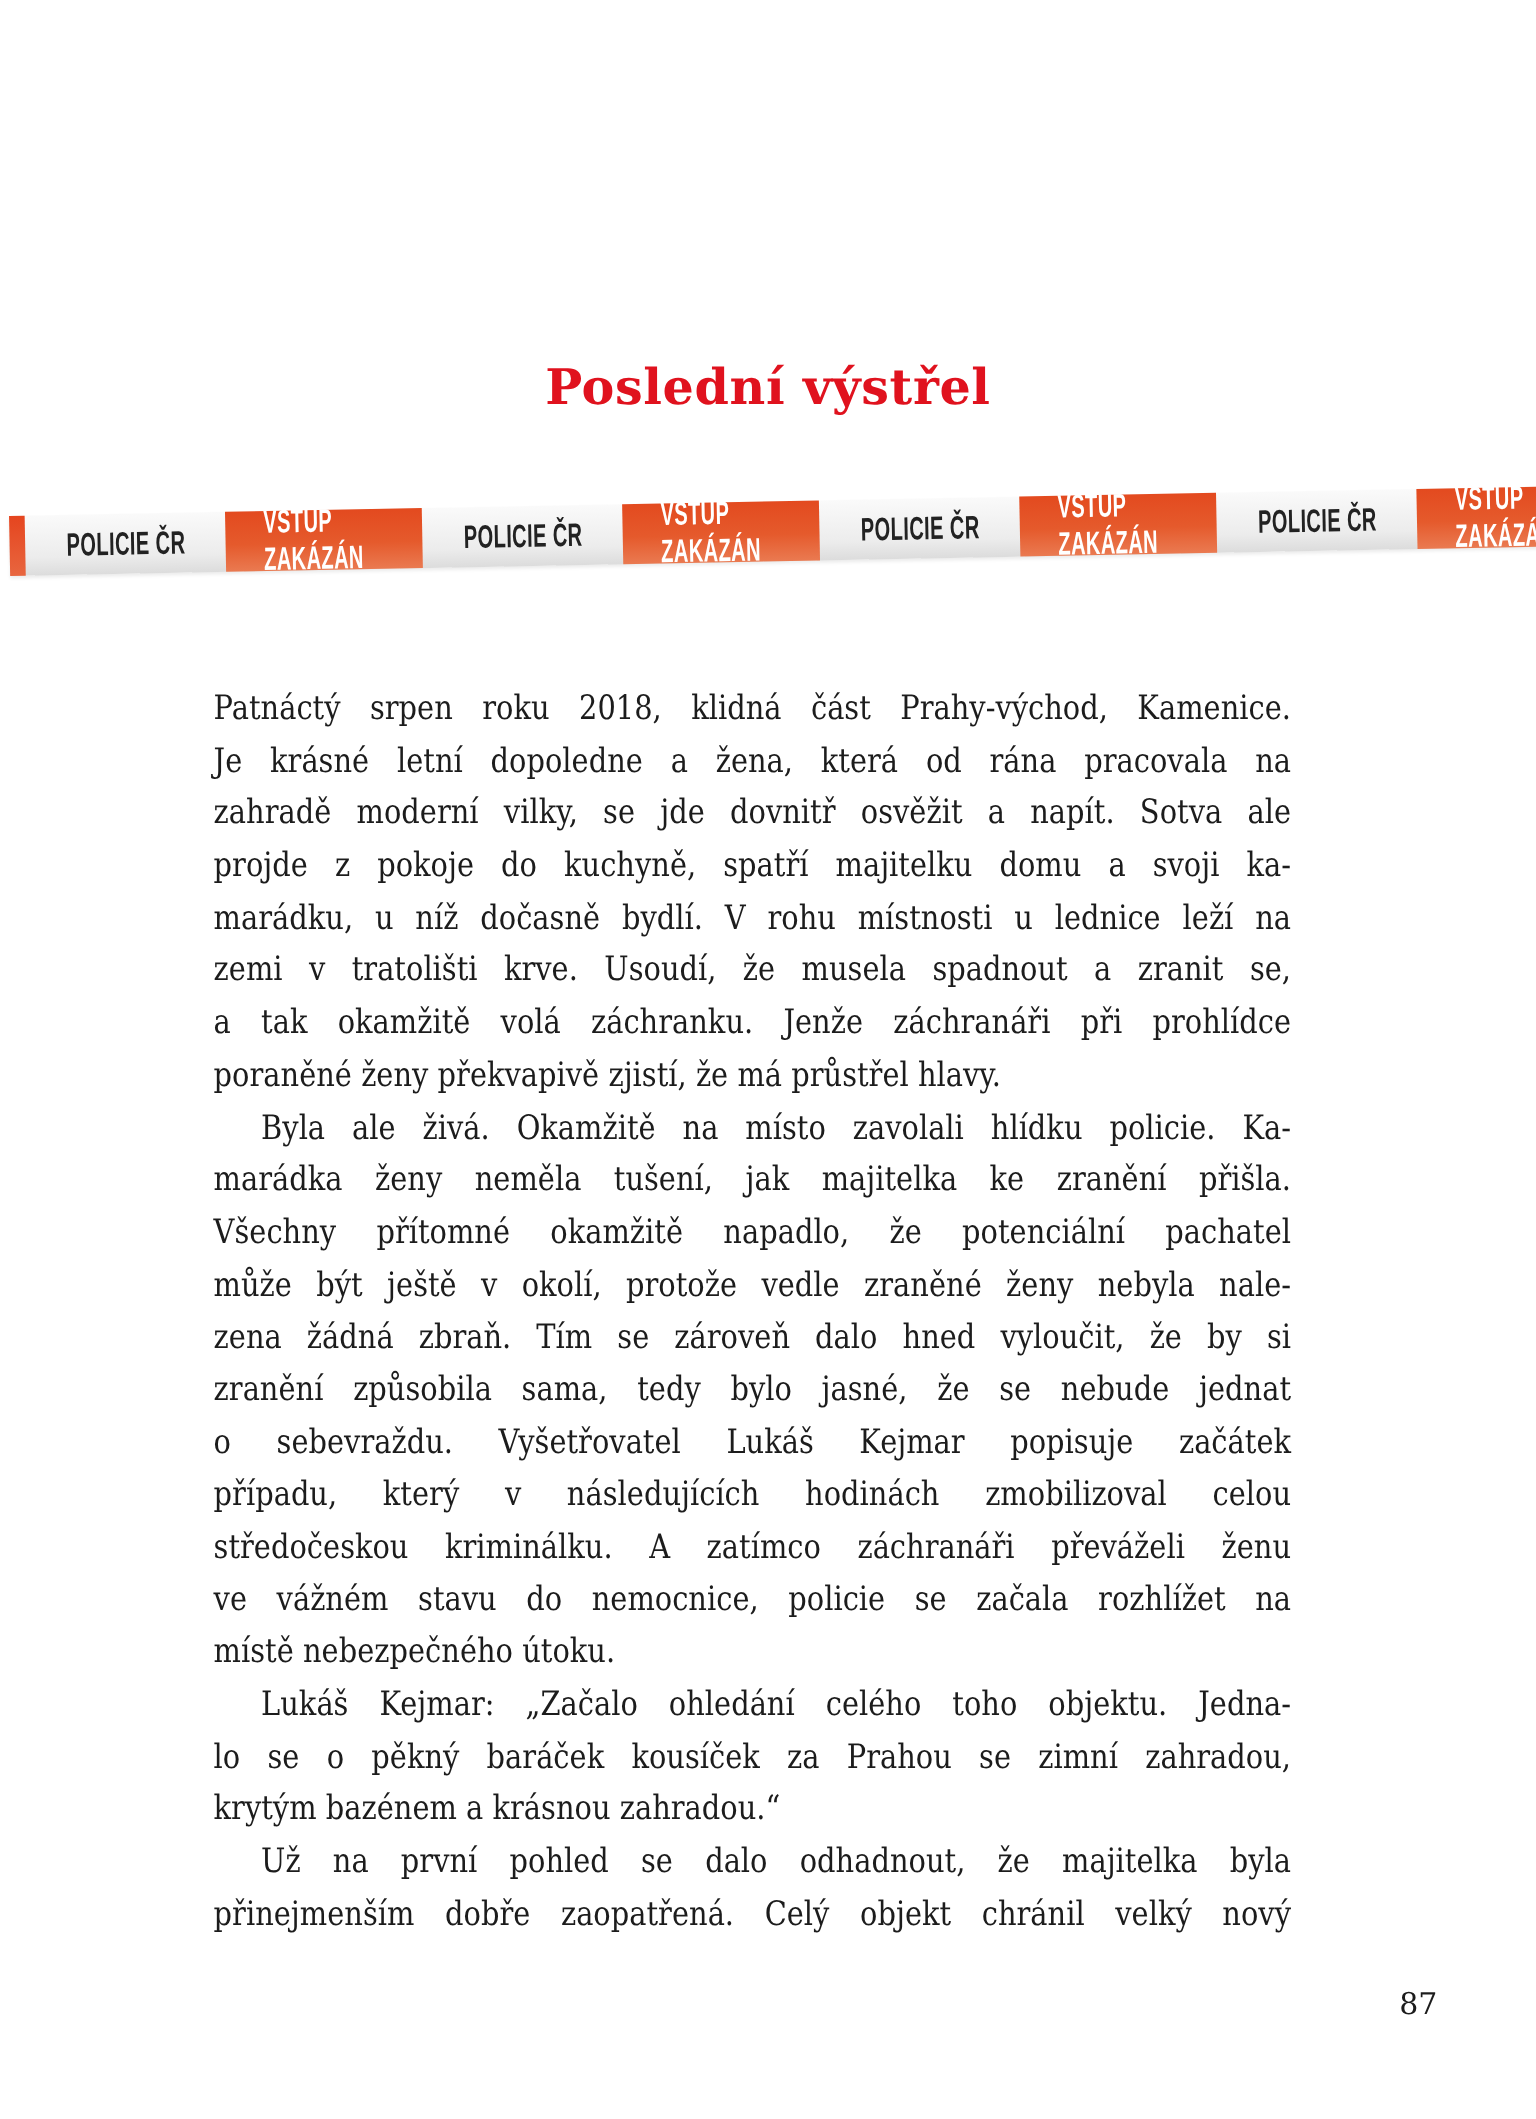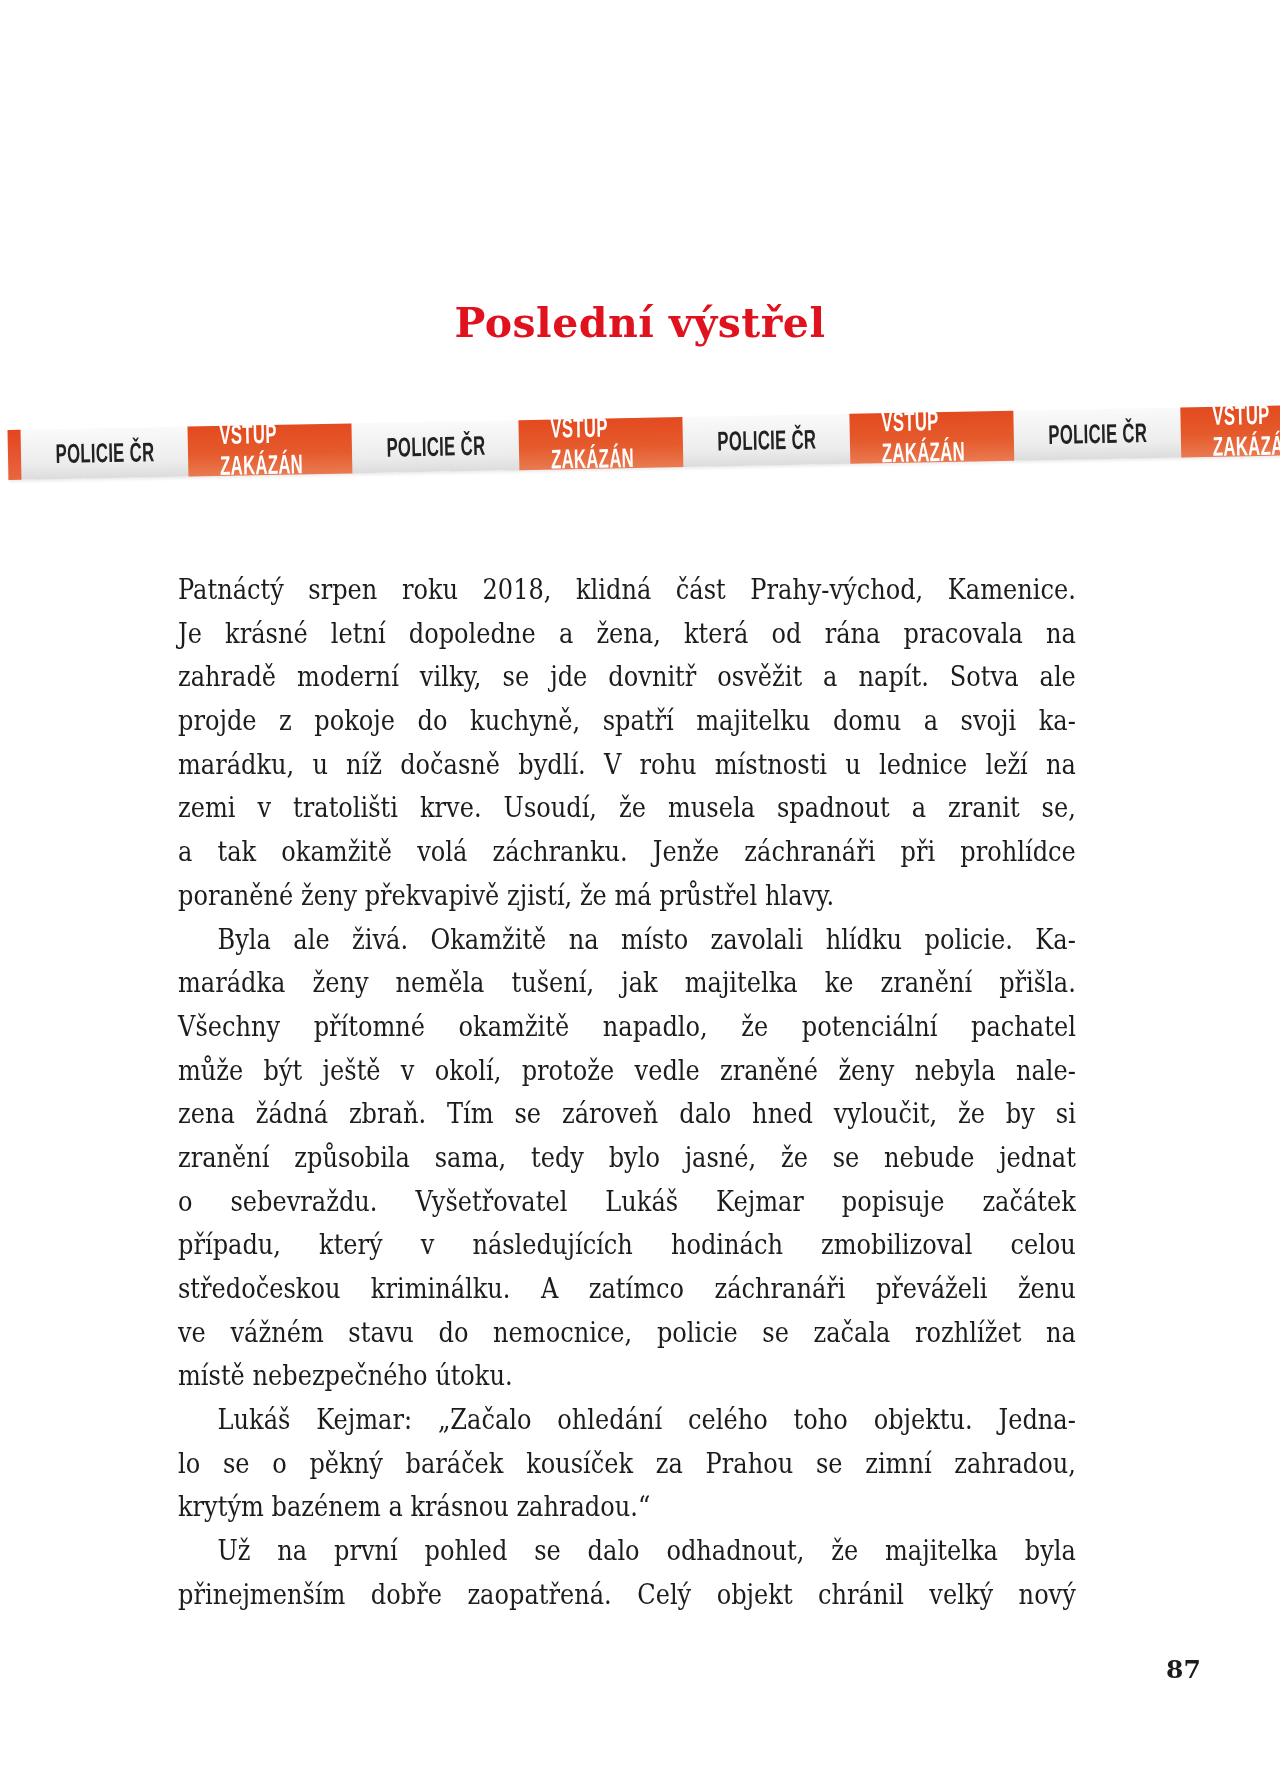--- a/index.html
+++ b/index.html
@@ -34,21 +34,21 @@
   }
   .line {
     height:43.7px; line-height:43.7px; white-space:nowrap;
     text-align:justify; text-align-last:justify; display:block;
     transform:scaleX(0.86); transform-origin:0 50%; width:1044px;
   }
   .line.last { text-align-last:left; }
   .line.indent { text-indent:46px; }
   .page-number {
     position:absolute; left:1166px; top:1655px;
-    font-family:"DejaVu Serif", serif; font-size:25px; color:#1c1c1c;font-weight:bold;
+    font-family:"DejaVu Serif", serif; font-size:25px; color:#1c1c1c;
   }
 </style>
 </head>
 <body>
 
 <h1 class="title">Poslední výstřel</h1>
 
 <div class="tape-wrap">
   <div class="tape" id="tape">
     <div class="tape-edge"></div>

